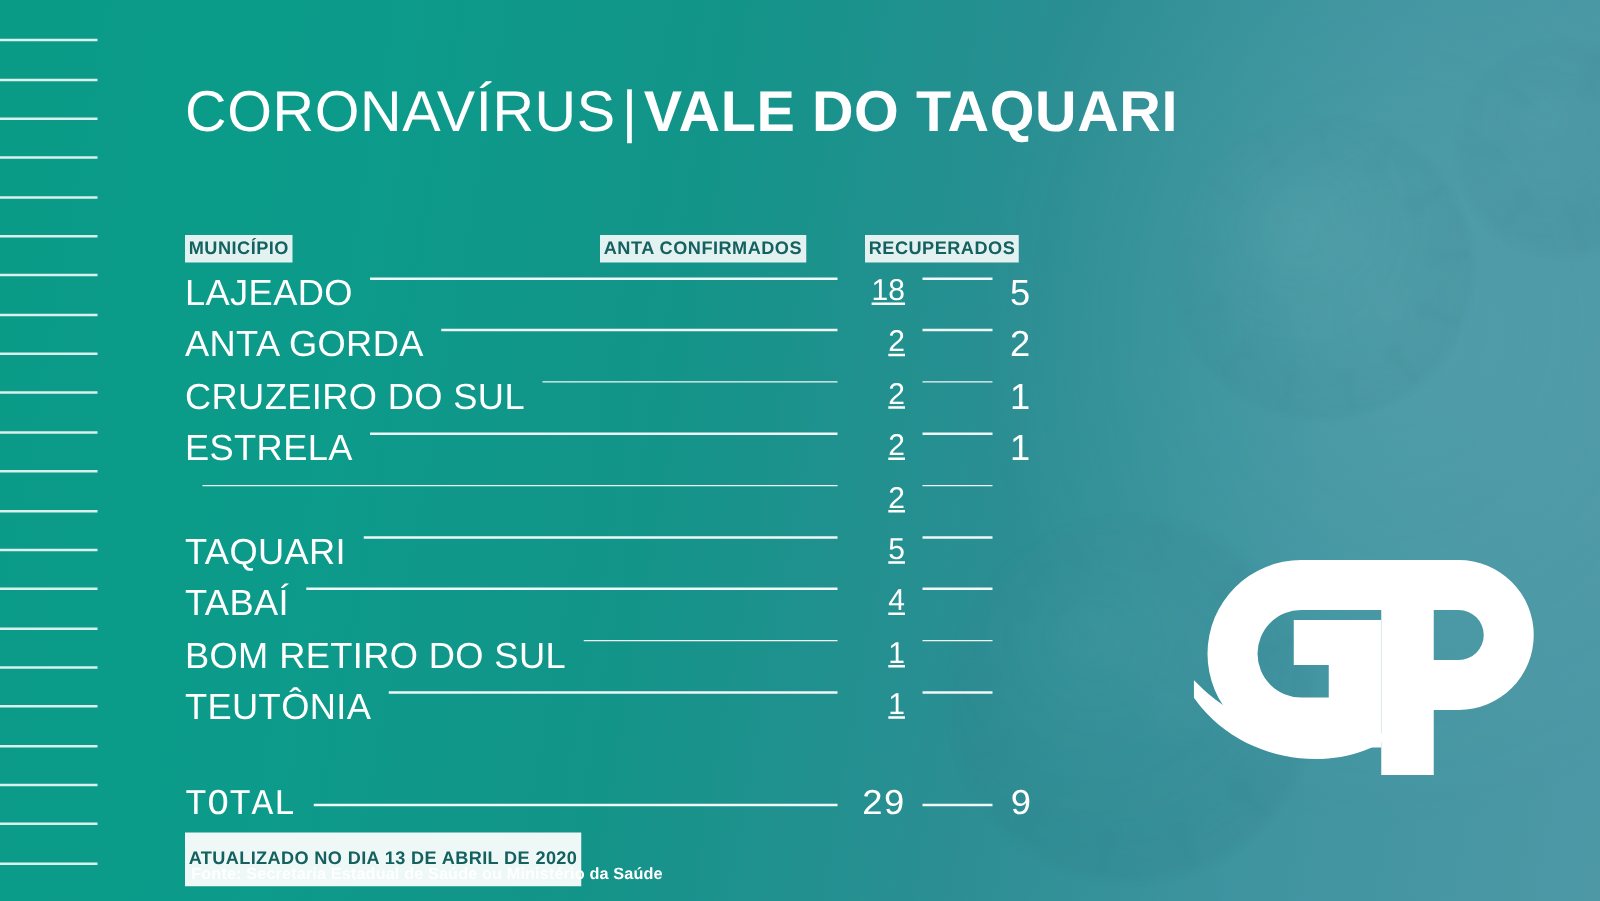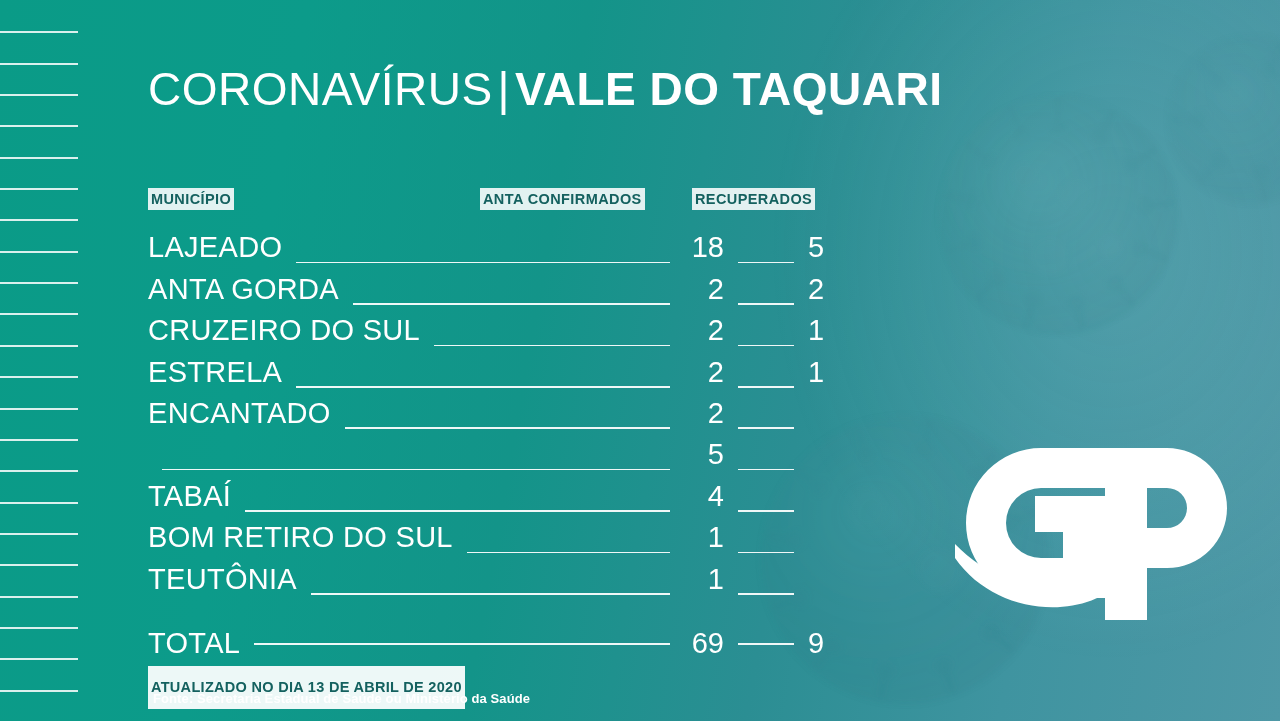--- a/index.html
+++ b/index.html
@@ -100,21 +100,21 @@
 
   
   .rows{
     position:absolute; top:221px; left:0;
     width:700px;
   }
   .row{
     position:relative;
     height:41.4px;
     display:flex;
-    align-items:flex-end;
+    align-items:flex-start;
   }
   .row .city{
     color:#ffffff;
     font-size:29px;
     font-weight:300;
     letter-spacing:.3px;
     white-space:nowrap;
     line-height:1;
   }
   .row .lead{
@@ -123,24 +123,25 @@
     background:rgba(255,255,255,.93);
     margin:0 14px;
     min-width:18px;
     position:relative;
     top:1px;
   }
   .row .conf{
     width:40px;
     text-align:right;
     color:#ffffff;
-    font-size:29px;
+    font-size:24px;
     font-weight:300;
     line-height:1;
     flex:0 0 40px;
+    text-decoration:underline;
   }
   .row .lead2{
     flex:0 0 56px;
     height:1.6px;
     background:rgba(255,255,255,.93);
     margin:0 14px;
     position:relative;
     top:1px;
   }
   .row .rec{
@@ -149,21 +150,21 @@
     color:#ffffff;
     font-size:29px;
     font-weight:300;
     line-height:1;
   }
 
   
   .total-row{
     position:absolute; top:623px; left:0;
     width:700px; height:40px;
-    display:flex; align-items:center;
+    display:flex; align-items:center;font-family:Liberation Mono, monospace;
   }
   .total-row .city{ font-size:29px; font-weight:300; color:#fff; letter-spacing:.3px; line-height:1; }
   .total-row .lead{
     flex:1 1 auto; height:1.6px;
     background:rgba(255,255,255,.93);
     margin:0 14px; position:relative; top:1px;
   }
   .total-row .conf{
     flex:0 0 40px; width:40px; text-align:right;
     color:#fff; font-size:29px; font-weight:300; line-height:1;
@@ -427,27 +428,27 @@
           <span class="rec">1</span>
         </div>
         <div class="row">
           <span class="city">ESTRELA</span>
           <span class="lead"></span>
           <span class="conf">2</span>
           <span class="lead2"></span>
           <span class="rec">1</span>
         </div>
         <div class="row">
-          <span class="city">ENCANTADO</span>
           <span class="lead"></span>
           <span class="conf">2</span>
           <span class="lead2"></span>
           <span class="rec"></span>
         </div>
         <div class="row">
+          <span class="city">TAQUARI</span>
           <span class="lead"></span>
           <span class="conf">5</span>
           <span class="lead2"></span>
           <span class="rec"></span>
         </div>
         <div class="row">
           <span class="city">TABAÍ</span>
           <span class="lead"></span>
           <span class="conf">4</span>
           <span class="lead2"></span>
@@ -465,21 +466,21 @@
           <span class="lead"></span>
           <span class="conf">1</span>
           <span class="lead2"></span>
           <span class="rec"></span>
         </div>
       </div>
 
     <div class="total-row">
       <span class="city">TOTAL</span>
       <span class="lead"></span>
-      <span class="conf">69</span>
+      <span class="conf">29</span>
       <span class="lead2"></span>
       <span class="rec">9</span>
     </div>
 
     <div class="updated">ATUALIZADO NO DIA 13 DE ABRIL DE 2020</div>
     <div class="source">Fonte: Secretaria Estadual de Saúde ou Ministério da Saúde</div>
 
   </div>
 </div>
 

